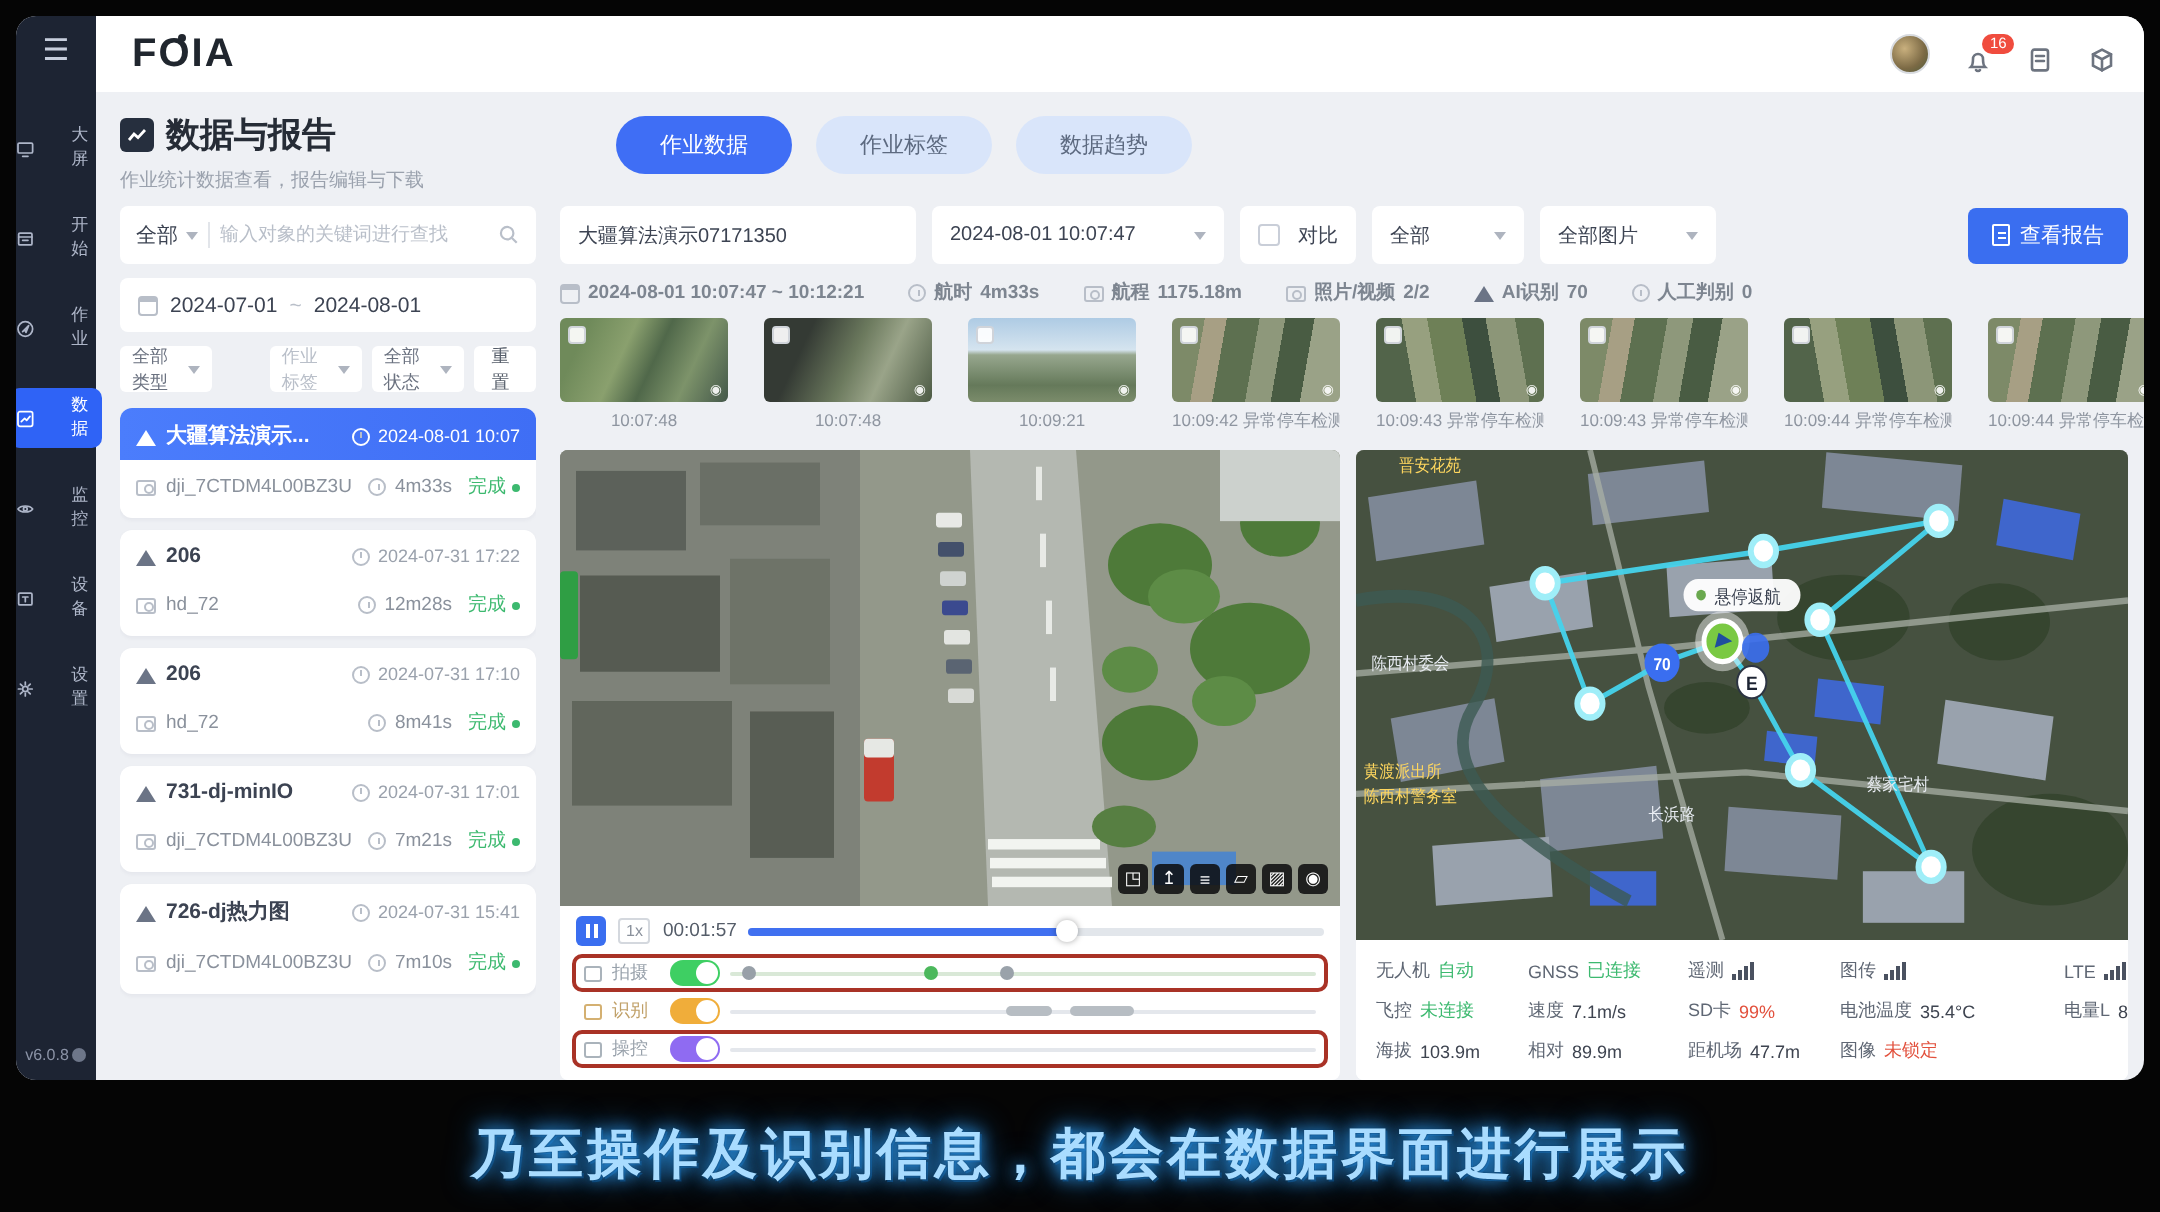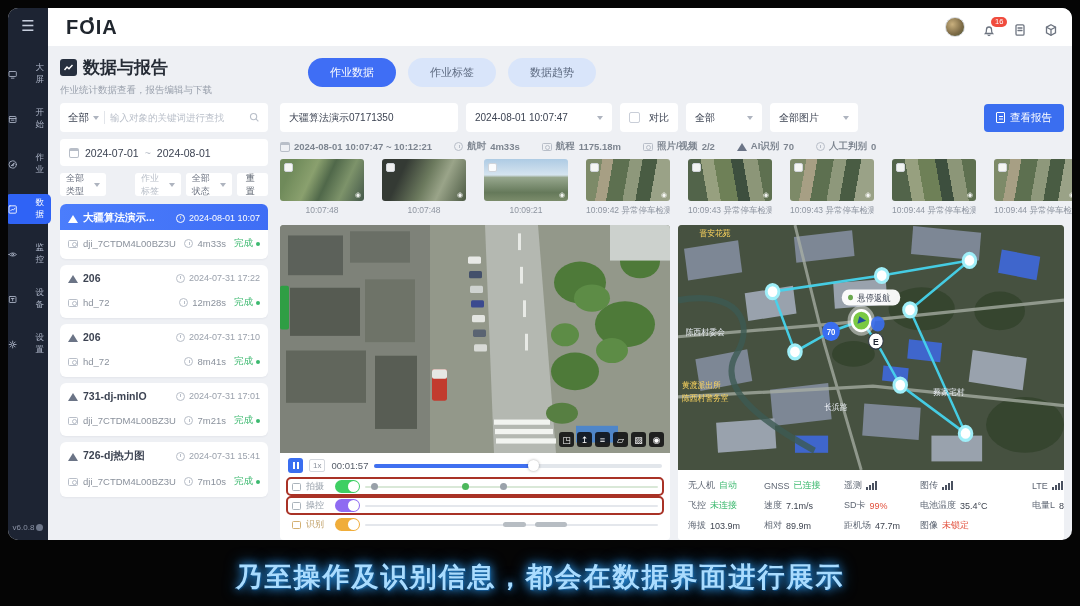--- a/index.html
+++ b/index.html
@@ -663,41 +663,41 @@
                       <span class="toggle tg-green">
                           <span class="knob"></span>
                         </span>
                       <span class="tk-line greenish">
                         <span class="tk-dot" style="left:2%;background:#98a0a8"></span>
                         <span class="tk-dot" style="left:33%;background:#4cb85c"></span>
                         <span class="tk-dot" style="left:46%;background:#9aa2aa"></span>
                       </span>
                     </div>
                   </div>
-                  <div class="track-wrap flag">
-                    <div class="track-row">
-                      <span class="tk-ico"></span>
-                      <span class="tk-label">操控</span>
-                      <span class="toggle tg-purple">
-                          <span class="knob"></span>
-                        </span>
-                      <span class="tk-line"></span>
-                    </div>
-                  </div>
                   <div class="track-wrap">
                     <div class="track-row">
                       <span class="tk-ico" style="border-color:#d4b071"></span>
                       <span class="tk-label" style="color:#c0a068">识别</span>
                       <span class="toggle tg-orange">
                           <span class="knob"></span>
                         </span>
                       <span class="tk-line">
                         <span class="tk-seg" style="left:47%;width:8%"></span>
                         <span class="tk-seg" style="left:58%;width:11%"></span>
                       </span>
+                    </div>
+                  </div>
+                  <div class="track-wrap flag">
+                    <div class="track-row">
+                      <span class="tk-ico"></span>
+                      <span class="tk-label">操控</span>
+                      <span class="toggle tg-purple">
+                          <span class="knob"></span>
+                        </span>
+                      <span class="tk-line"></span>
                     </div>
                   </div>
                 </div>
               </div>
 
               <div class="card map-card">
                 <div class="viewport">
                   <svg viewBox="0 0 396 228" preserveAspectRatio="none">
                     <rect width="396" height="228" fill="#465140"></rect>
                     <g fill="#7d8795">

